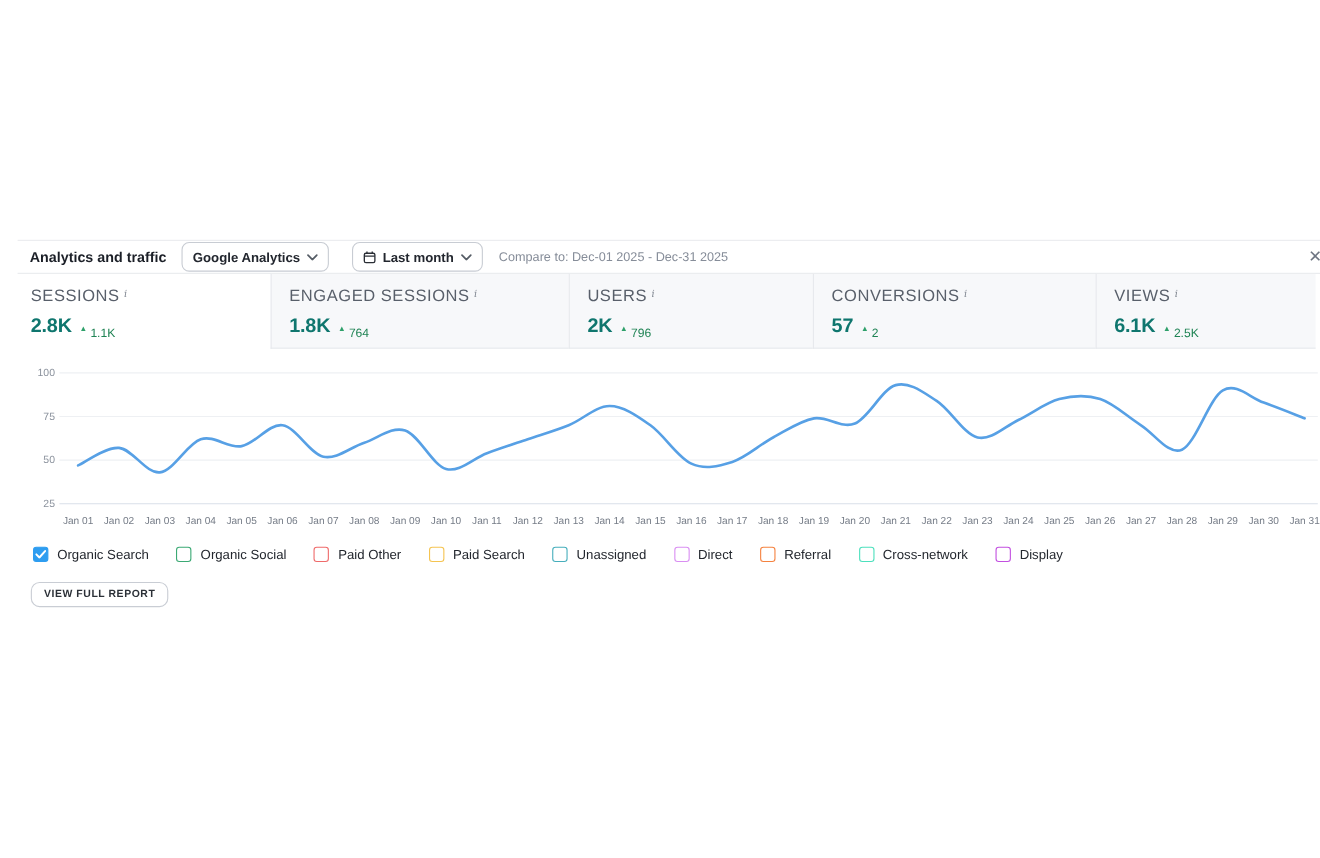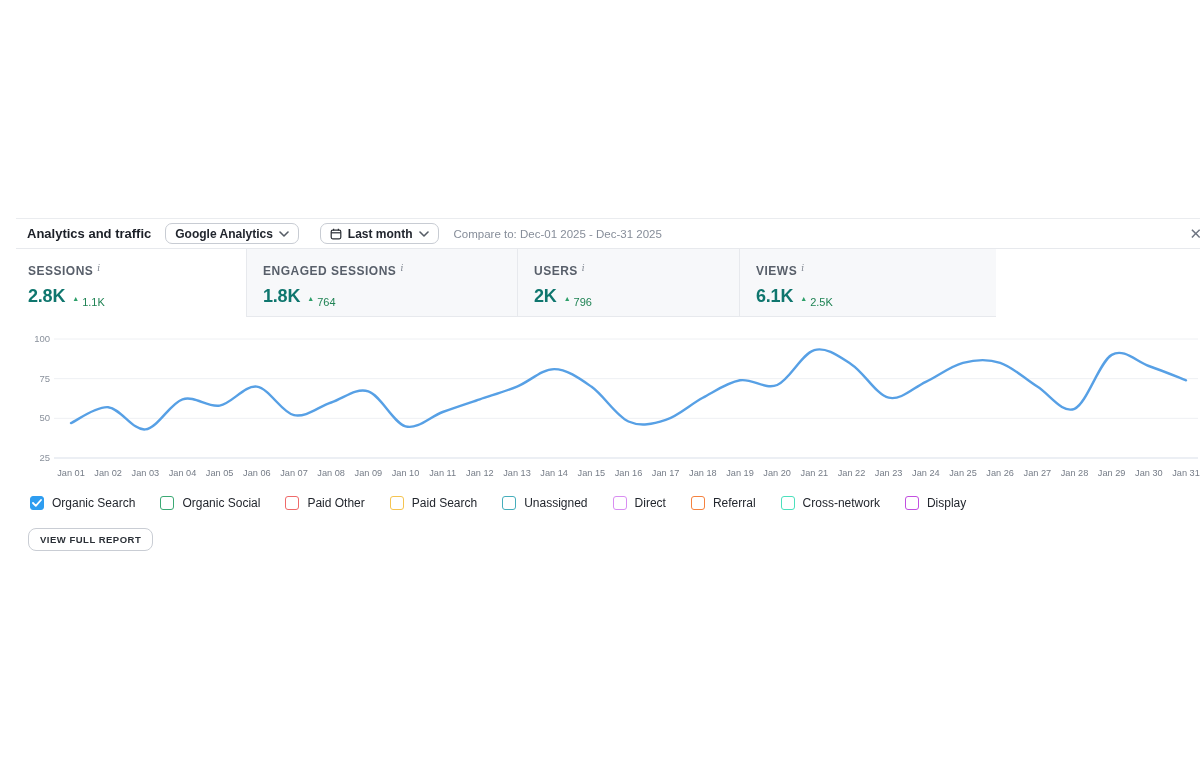--- a/index.html
+++ b/index.html
@@ -9,21 +9,21 @@
   .widget { position: absolute; top: 218px; left: 16px; width: 1200px; }
 
   
   .widget-header {
     display: flex; align-items: center; height: 30px;
     padding: 0 14px 0 11px; border-top: 1px solid #eaecef; background: #fff;
   }
   .widget-title { font-size: 13px; font-weight: 700; color: #1b1f27; }
   .dropdown {
     display: inline-flex; align-items: center; gap: 6px;
-    height: 21px; padding: 0 9px; margin-left: 14px;
+    height: 27px; padding: 0 9px; margin-left: 14px;
     border: 1px solid #c8ccd3; border-radius: 7px; background: #fff;
     font-size: 12px; font-weight: 700; color: #22262e; cursor: pointer;
   }
   .dropdown + .dropdown { margin-left: 21px; }
   .compare-text { margin-left: 15px; font-size: 11.5px; color: #868d99; }
   .spacer { flex: 1; }
   .close-btn { font-size: 15px; color: #6e7582; cursor: pointer; line-height: 1; }
 
   
   .metrics { display: flex; border-top: 1px solid #e7e9ed; }
@@ -32,21 +32,21 @@
     background: #f7f8fa; border-bottom: 1px solid #e7e9ed; border-left: 1px solid #e7e9ed;
     cursor: pointer;
   }
   .metric-card:first-child { border-left: none; padding-left: 12px; }
   .metric-card.active { background: #fff; border-bottom-color: transparent; }
   .metric-card:nth-child(1) { width: 230px; }
   .metric-card:nth-child(2) { width: 271px; }
   .metric-card:nth-child(3) { width: 222px; }
   .metric-card:nth-child(4) { width: 257px; }
   .metric-card:nth-child(5) { width: 200px; }
-  .card-label { font-size: 12px; font-weight: 700; letter-spacing: .5px; color: #585f6a; text-transform: uppercase; }
+  .card-label { font-size: 15px; font-weight: 400; letter-spacing: .5px; color: #585f6a; text-transform: uppercase; }
   .info-i { font-family: "DejaVu Serif", serif; font-style: italic; font-size: 9px; color: #808791; margin-left: 4px; position: relative; top: -4px; cursor: pointer; }
   .card-value-row { margin-top: 7px; display: flex; align-items: baseline; }
   .card-value { font-size: 18px; font-weight: 700; color: #0f766e; letter-spacing: -0.2px; }
   .delta { margin-left: 7px; font-size: 11px; font-weight: 400; color: #1f8354; display: inline-flex; align-items: flex-start; }
   .delta .tri { font-size: 7px; color: #2ea06a; margin-right: 3px; position: relative; top: -1px; }
 
   
   .chart-wrap { margin-top: 10px; }
   svg text { font-family: "Liberation Sans", sans-serif; }
 
@@ -124,20 +124,30 @@
             </span>
           </div>
       </div>
       <div class="metric-card">
         <div><span class="card-label">USERS</span><span class="info-i">i</span></div>
         <div class="card-value-row">
             <span class="card-value">2K</span>
             <span class="delta">
               <span class="tri">▲</span>
               <span>796</span>
+            </span>
+          </div>
+      </div>
+      <div class="metric-card">
+        <div><span class="card-label">CONVERSIONS</span><span class="info-i">i</span></div>
+        <div class="card-value-row">
+            <span class="card-value">57</span>
+            <span class="delta">
+              <span class="tri">▲</span>
+              <span>2</span>
             </span>
           </div>
       </div>
       <div class="metric-card">
         <div><span class="card-label">VIEWS</span><span class="info-i">i</span></div>
         <div class="card-value-row">
             <span class="card-value">6.1K</span>
             <span class="delta">
               <span class="tri">▲</span>
               <span>2.5K</span>

